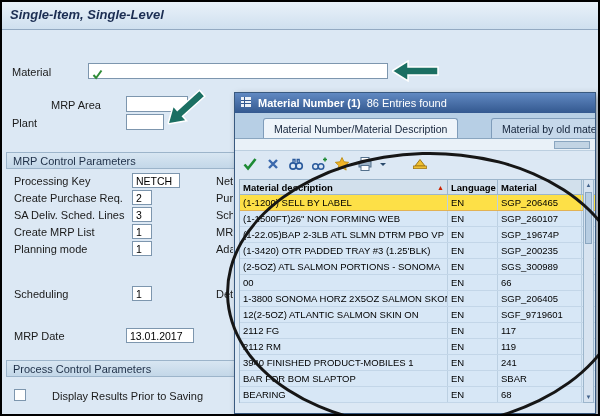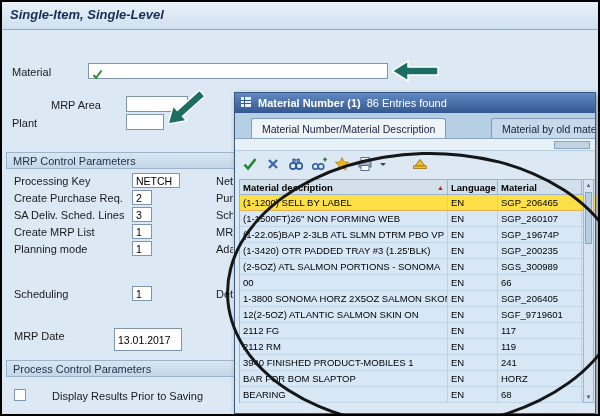--- a/index.html
+++ b/index.html
@@ -27,21 +27,21 @@
   .popup { position:absolute; left:232px; top:90px; width:362px; height:322px;
            background:#dce8f4; border:1px solid #39597f; box-shadow:3px 3px 7px rgba(0,0,0,.35);
            overflow:hidden; z-index:20; }
   .popup-titlebar { height:20px; background:linear-gradient(#6189c2,#33588f); color:#fff;
                     display:flex; align-items:center; gap:6px; padding:0 5px; font-size:11px; }
   .popup-title { font-weight:bold; white-space:nowrap; }
   .popup-entries { margin-left:0; white-space:nowrap; }
   .tabstrip { position:relative; height:26px; background:#b7cfe5; border-bottom:1px solid #8aa6c0; }
   .tab { position:absolute; bottom:0; height:20px; font-size:10.5px; padding:4px 10px 0;
          border:1px solid #7f9cba; border-bottom:none; border-radius:3px 3px 0 0; white-space:nowrap; color:#14233a; }
-  .tab-active { left:16px; background:#eef4fa; z-index:2;margin-top:9px; }
+  .tab-active { left:28px; background:#eef4fa; z-index:2;margin-top:9px; }
   .tab-inactive { left:256px; width:120px; background:#c6d8ea; overflow:hidden; }
   .substrip { position:relative; height:12px; background:#e9f1f8; border-bottom:1px solid #bccfe0; }
   .tab-scroll { position:absolute; right:5px; top:2px; width:36px; height:8px;
                 background:#c2d4e4; border:1px solid #8aa6c0; }
   .toolbar { height:26px; display:flex; align-items:center; gap:3px; padding:0 5px; }
   .icon-btn { width:20px; height:20px; display:flex; align-items:center; justify-content:center; }
   .tb-spacer { width:16px; }
 
   
   .vh-table { position:absolute; left:4px; top:86px; width:366px; font-size:9.5px; }
@@ -108,21 +108,21 @@
   <span class="lbl" style="left:12px; top:224px;">Create MRP List</span>
   <input class="inp" style="left: 130px; top: 222px; width: 20px; height: 15px;" value="1">
 
   <span class="lbl" style="left:12px; top:241px;">Planning mode</span>
   <input class="inp" style="left: 130px; top: 239px; width: 20px; height: 15px;" value="1">
 
   <span class="lbl" style="left:12px; top:286px;">Scheduling</span>
   <input class="inp" style="left: 130px; top: 284px; width: 20px; height: 15px;" value="1">
 
   <span class="lbl" style="left:12px; top:328px;">MRP Date</span>
-  <input class="inp" style="left: 112px; top: 326px; width: 68px; height: 23px;" value="13.01.2017">
+  <input class="inp" style="left: 124px; top: 326px; width: 68px; height: 15px;" value="13.01.2017">
 
   <span class="frag" style="left:214px; top:173px;">Net</span>
   <span class="frag" style="left:214px; top:190px;">Pur</span>
   <span class="frag" style="left:214px; top:207px;">Sch</span>
   <span class="frag" style="left:214px; top:224px;">MRP</span>
   <span class="frag" style="left:214px; top:241px;">Ada</span>
   <span class="frag" style="left:214px; top:286px;">Det</span>
 
   <div class="section-bar" style="top:358px;">
     <span>Process Control Parameters</span>
@@ -264,21 +264,21 @@
           <span class="cell col-mat">119</span>
         </div>
           <div class="vh-row">
           <span class="cell col-desc">3940 FINISHED PRODUCT-MOBILES 1</span>
           <span class="cell col-lang">EN</span>
           <span class="cell col-mat">241</span>
         </div>
           <div class="vh-row">
           <span class="cell col-desc">BAR FOR BOM SLAPTOP</span>
           <span class="cell col-lang">EN</span>
-          <span class="cell col-mat">HORZ</span>
+          <span class="cell col-mat">SBAR</span>
         </div>
           <div class="vh-row">
           <span class="cell col-desc">BEARING</span>
           <span class="cell col-lang">EN</span>
           <span class="cell col-mat">68</span>
         </div>
         </div>
     </div>
 
     <div class="vh-scroll">

